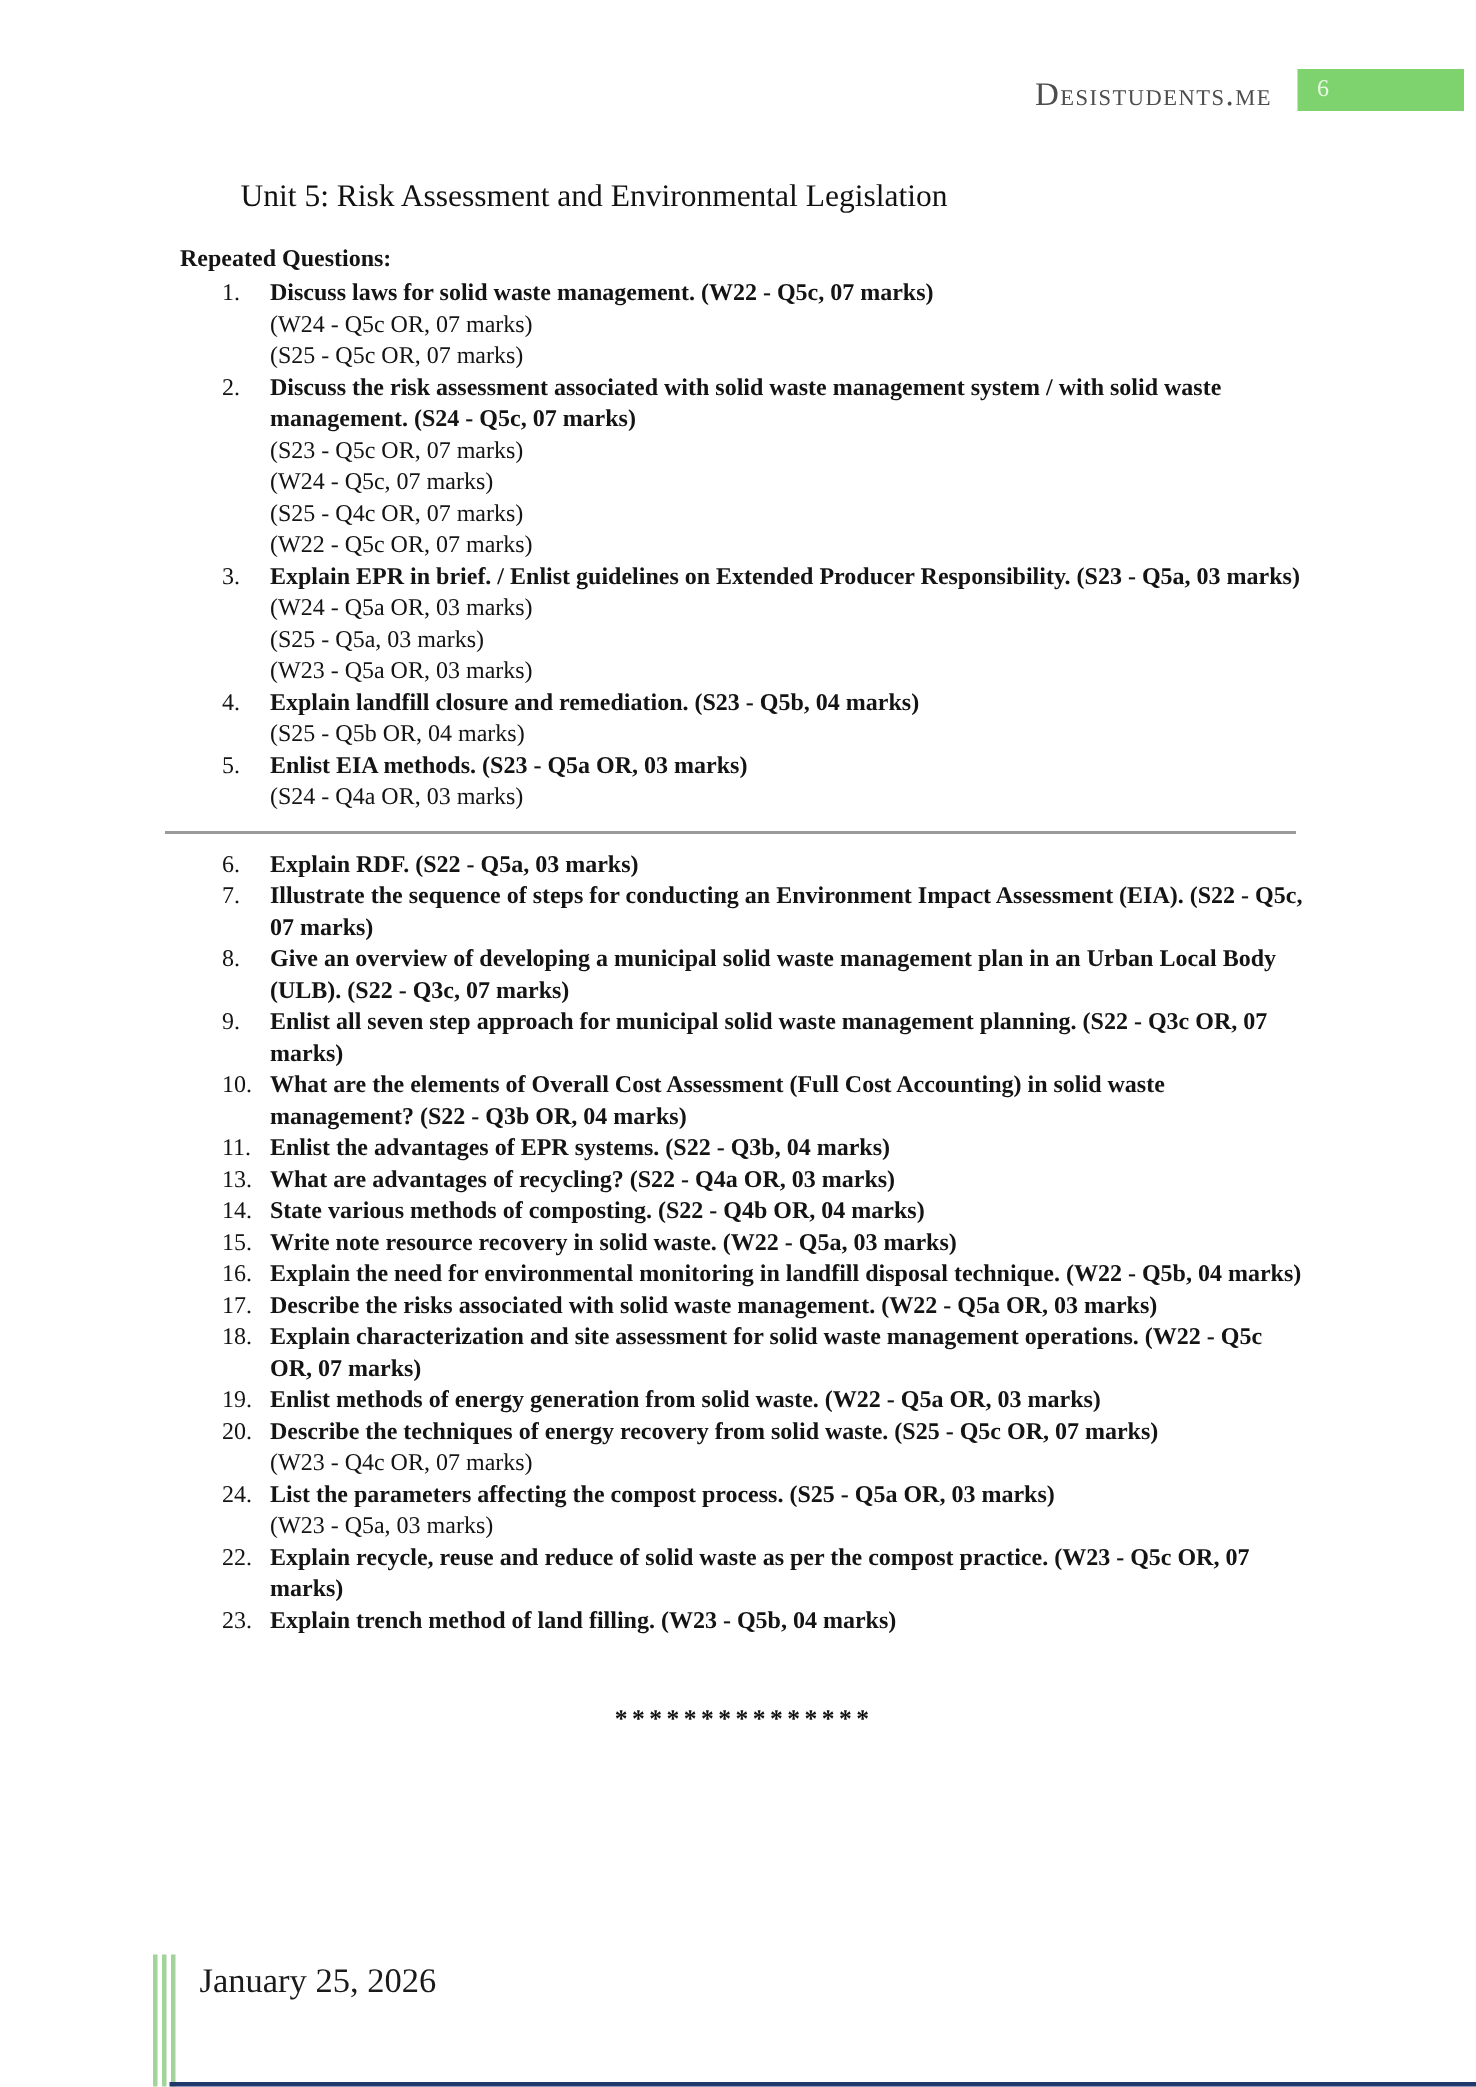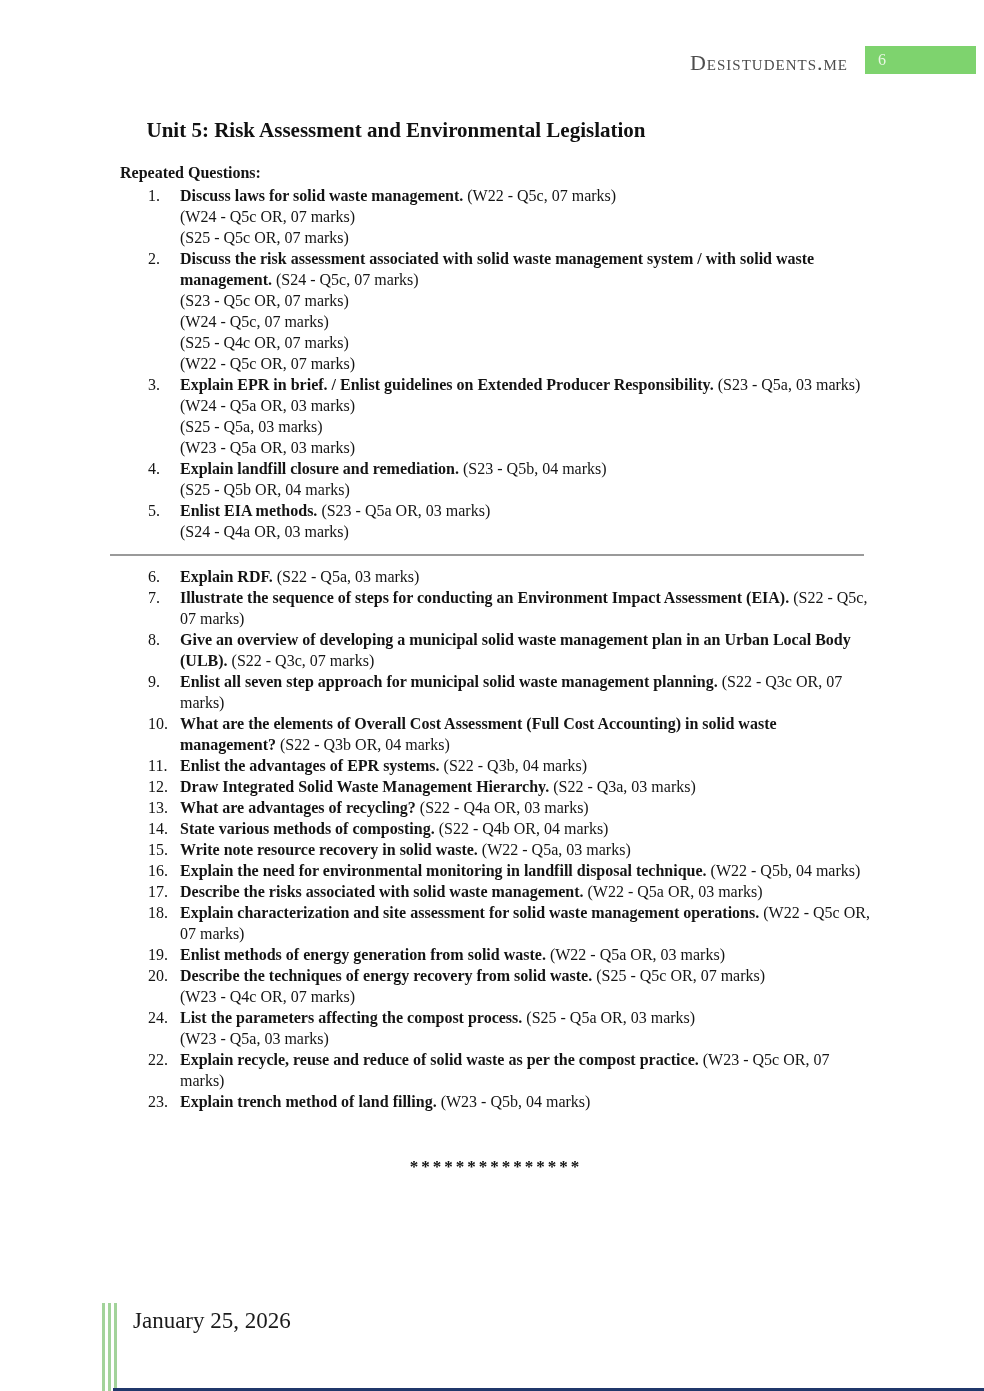--- a/index.html
+++ b/index.html
@@ -24,35 +24,35 @@
     background: #7ed36e;
   }
   .page-badge .num {
     display: inline-block; padding-left: 13px; line-height: 28px;
     font-size: 16px; color: #e9f7e3;
   }
 
   
   .title {
     margin: 0; position: absolute; top: 118px; left: 0; width: 792px;
-    text-align: center; font-size: 21px; font-weight: bold; color: #111;
+    text-align: center; font-size: 21px; font-weight: normal; color: #111;
   }
 
   
   .content {
     position: absolute; top: 162px; left: 120px; width: 752px;
     font-size: 16px; line-height: 21px;
   }
   .section-heading { font-weight: bold; margin: 0 0 2px 0; }
   .q-list { margin-bottom: 4px; }
   .q-item { display: flex; align-items: flex-start; }
   .q-num { flex: 0 0 32px; margin-left: 28px; }
   .q-body { flex: 1 1 auto; max-width: 690px; }
   .q-text { font-weight: bold; }
-  .q-ref { font-weight: normal; }
+  .q-ref { font-weight: bold; }
   .q-ref-line { font-weight: normal; }
   .divider {
     border: none; border-top: 2px solid #9a9a9a;
     margin: 12px 0 10px -10px; width: 754px; height: 0;
   }
 
   
   .stars {
     margin-top: 44px; text-align: center; font-weight: bold;
     font-size: 17px; letter-spacing: 3px; color: #111;
@@ -123,24 +123,20 @@
           </div>
           <div class="q-item">
             <span class="q-num">10.</span>
             <div class="q-body"><span class="q-text">What are the elements of Overall Cost Assessment (Full Cost Accounting) in solid waste management? </span><span class="q-ref">(S22 - Q3b OR, 04 marks)</span></div>
           </div>
           <div class="q-item">
             <span class="q-num">11.</span>
             <div class="q-body"><span class="q-text">Enlist the advantages of EPR systems. </span><span class="q-ref">(S22 - Q3b, 04 marks)</span></div>
           </div>
           <div class="q-item">
-            <span class="q-num">12.</span>
-            <div class="q-body"><span class="q-text">Draw Integrated Solid Waste Management Hierarchy. </span><span class="q-ref">(S22 - Q3a, 03 marks)</span></div>
-          </div>
-          <div class="q-item">
             <span class="q-num">13.</span>
             <div class="q-body"><span class="q-text">What are advantages of recycling? </span><span class="q-ref">(S22 - Q4a OR, 03 marks)</span></div>
           </div>
           <div class="q-item">
             <span class="q-num">14.</span>
             <div class="q-body"><span class="q-text">State various methods of composting. </span><span class="q-ref">(S22 - Q4b OR, 04 marks)</span></div>
           </div>
           <div class="q-item">
             <span class="q-num">15.</span>
             <div class="q-body"><span class="q-text">Write note resource recovery in solid waste. </span><span class="q-ref">(W22 - Q5a, 03 marks)</span></div>

